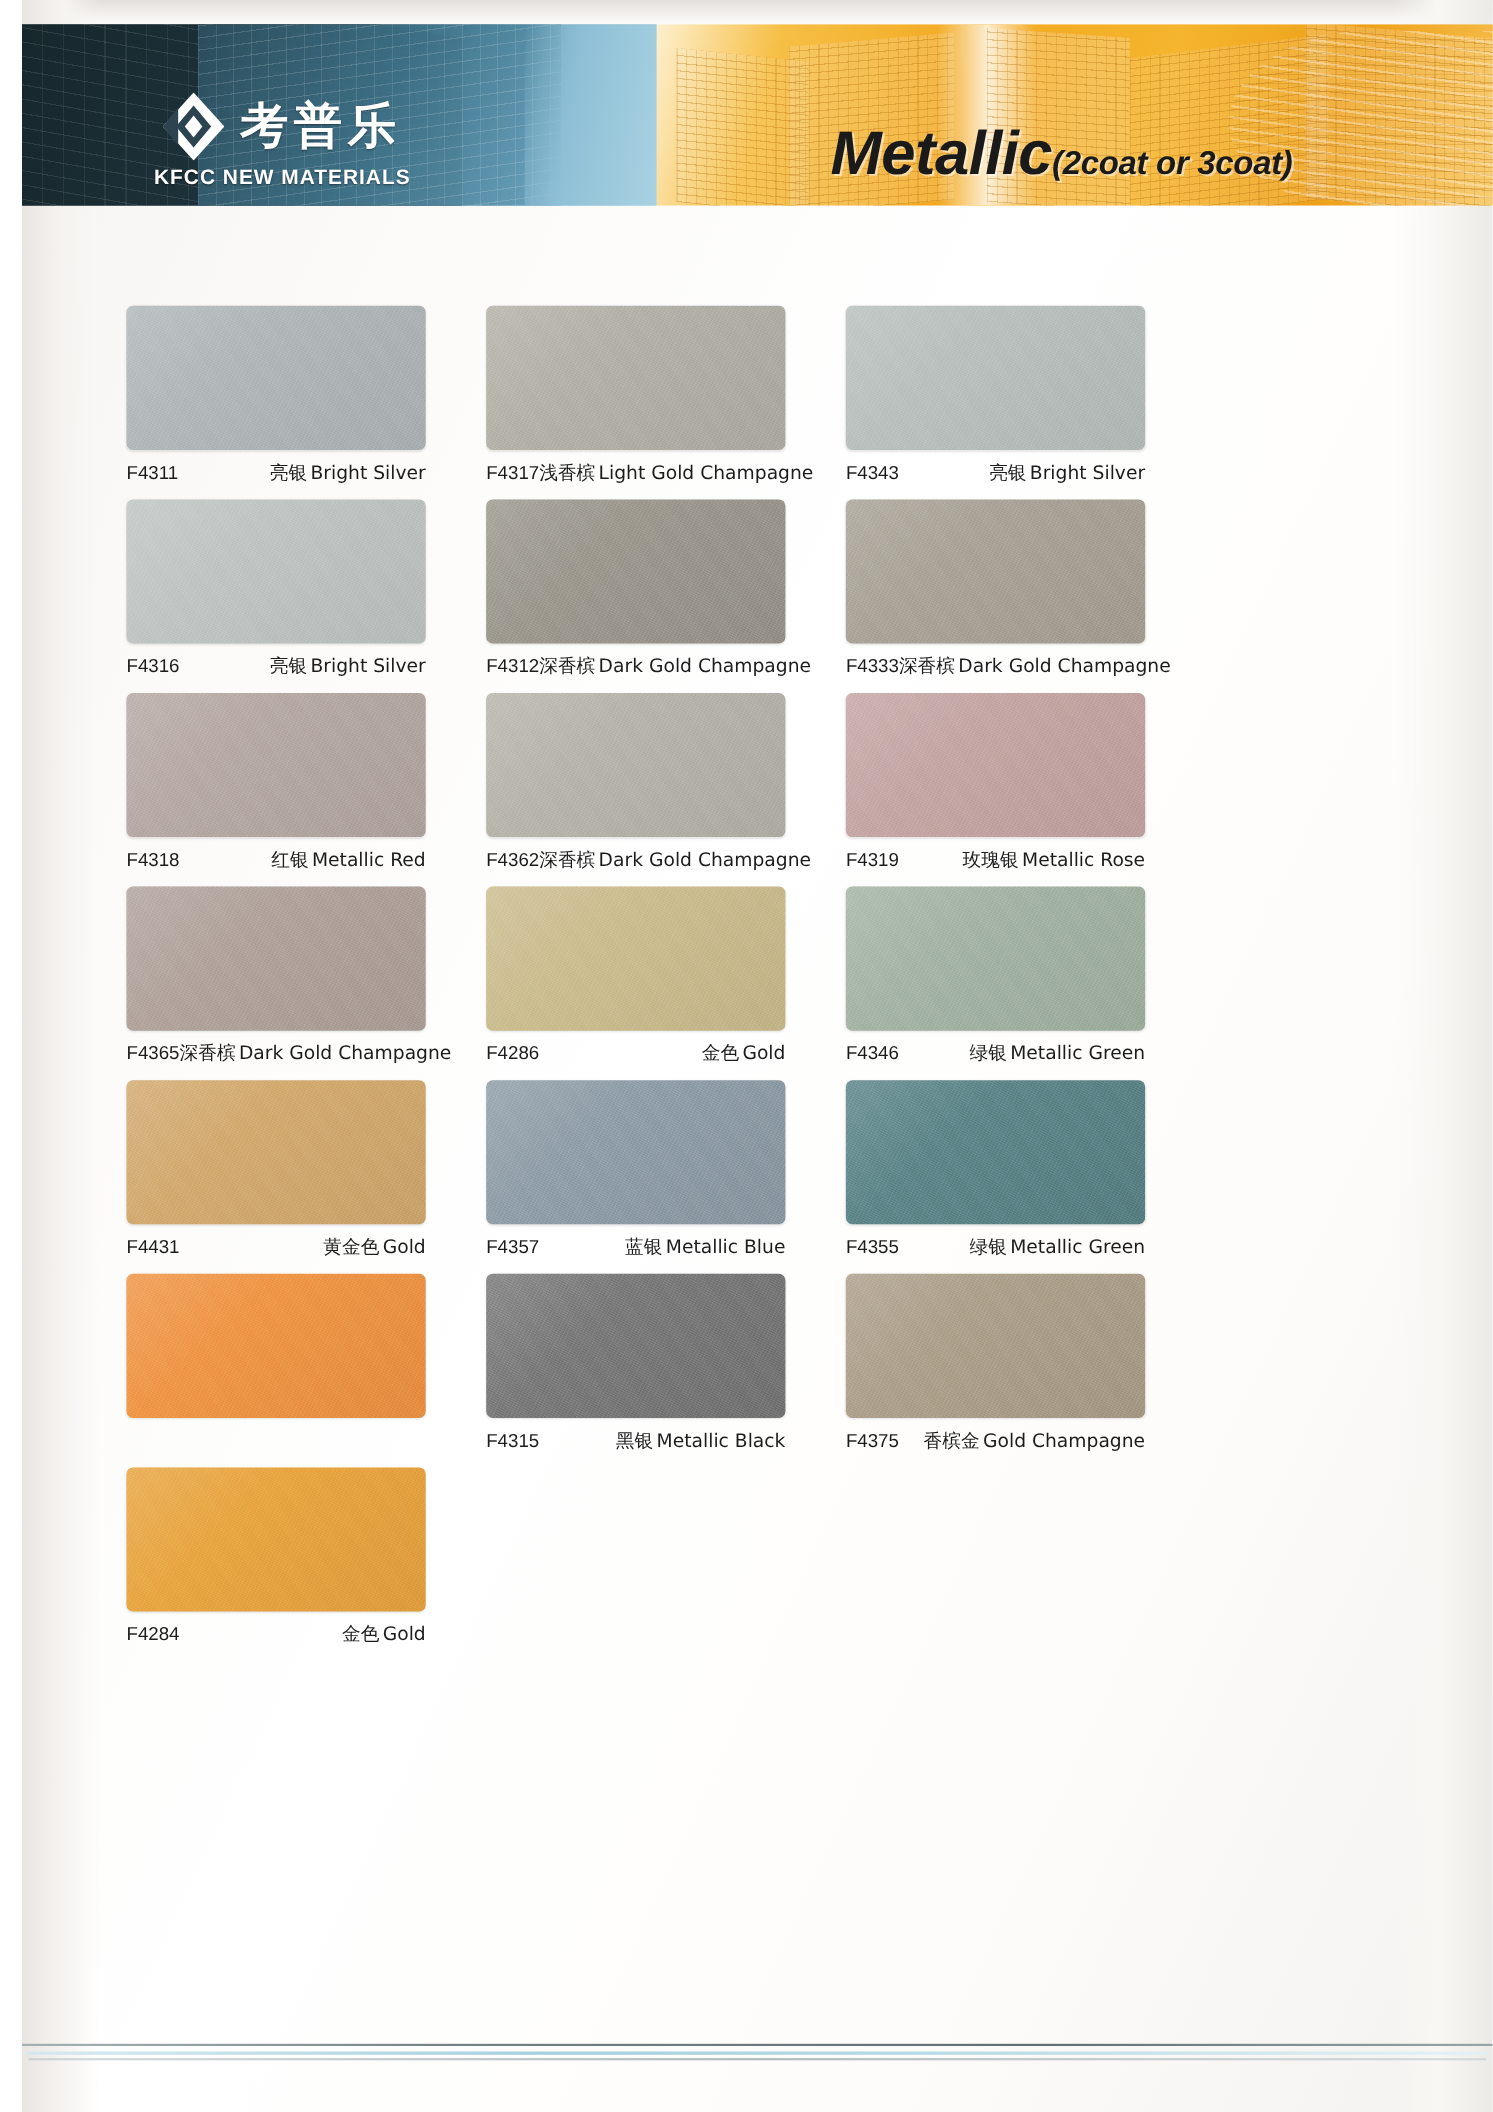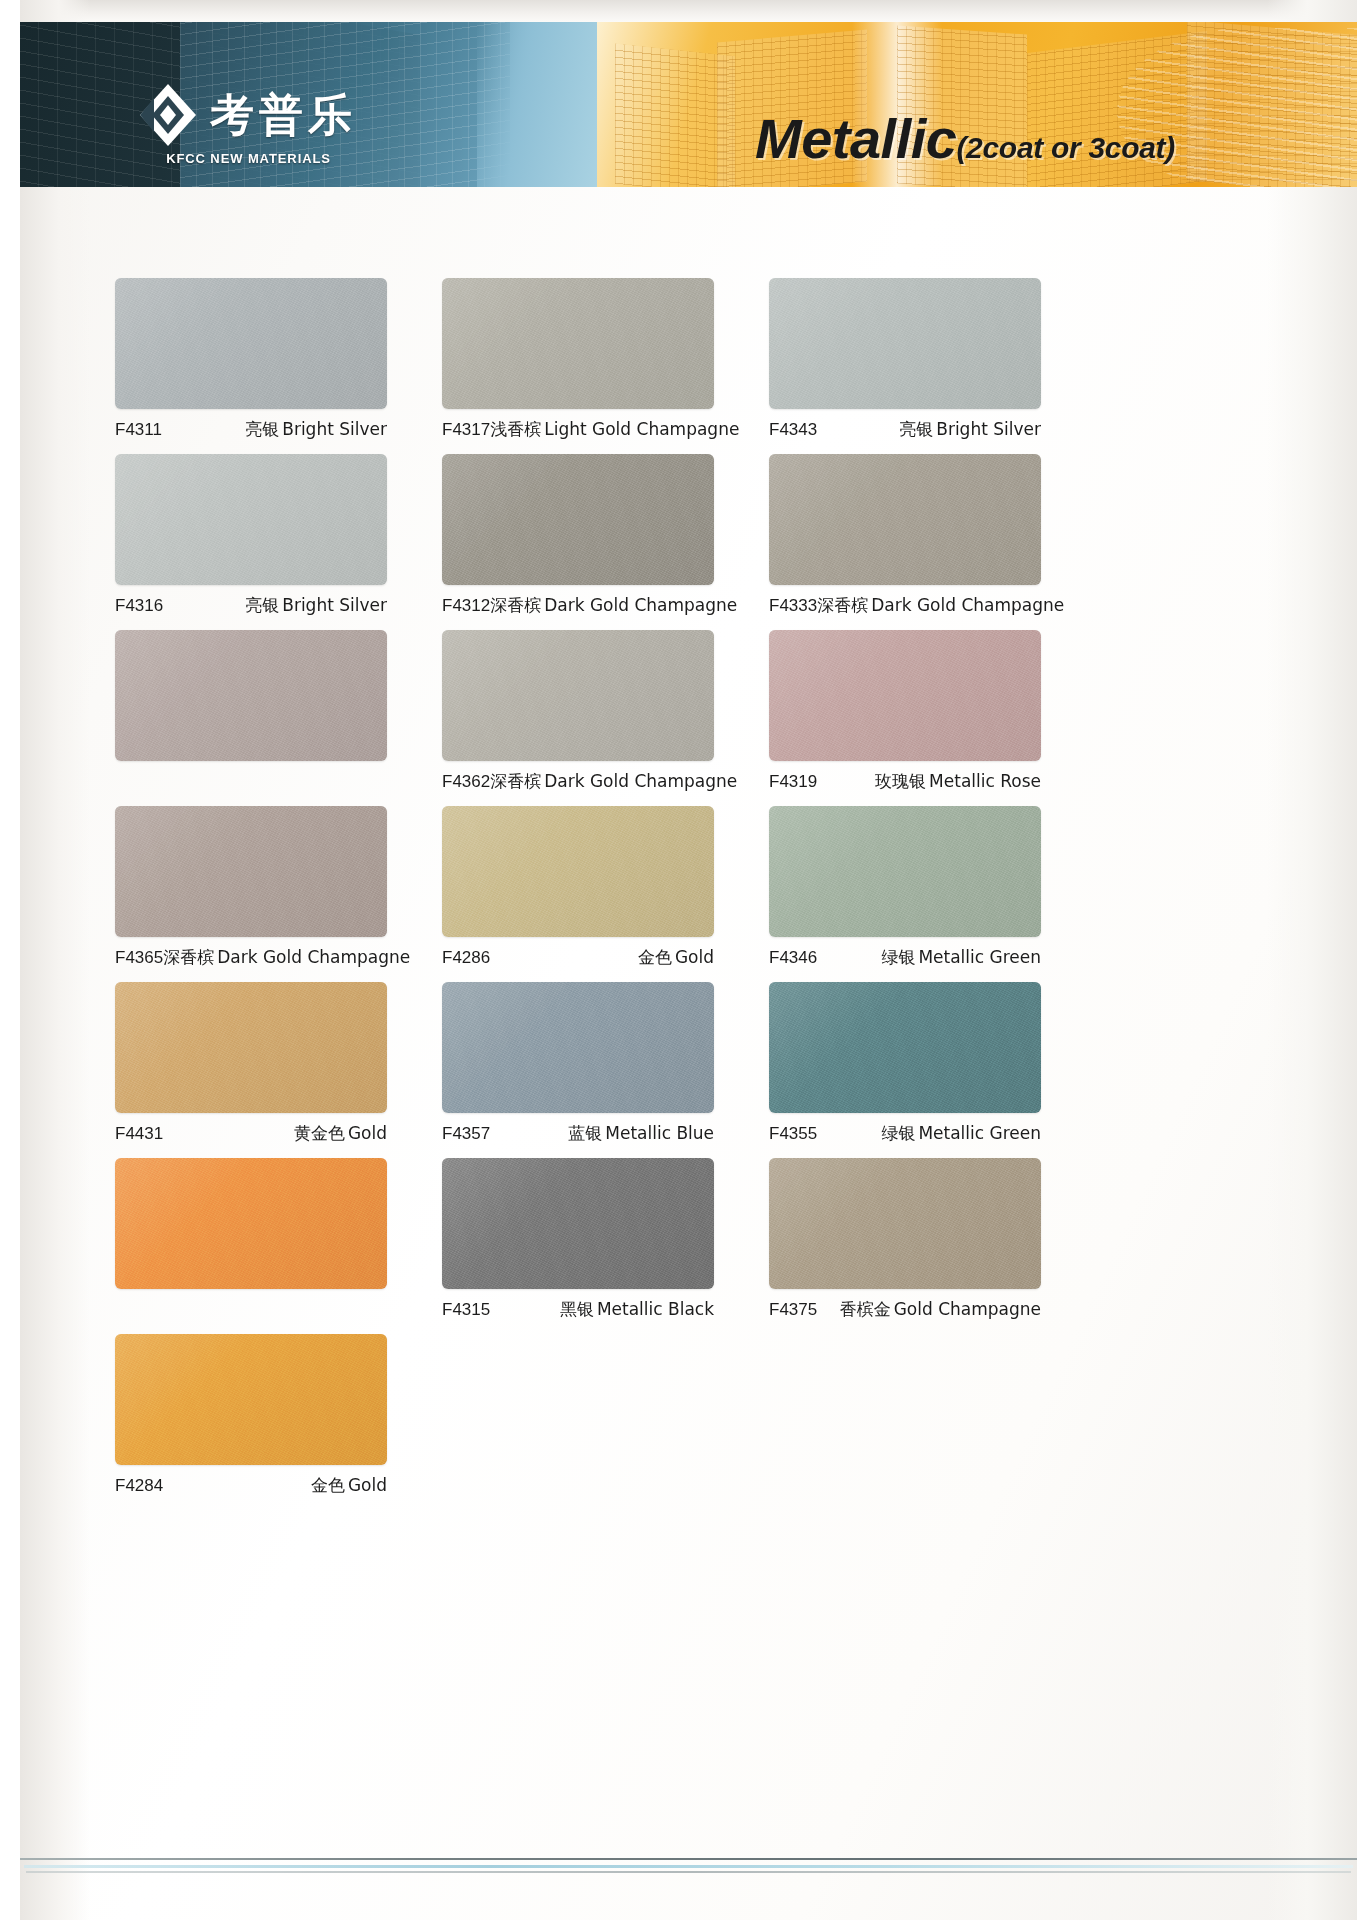--- a/index.html
+++ b/index.html
@@ -130,21 +130,21 @@
     font-size: 44px;
     font-weight: bold;
     letter-spacing: 5px;
     line-height: 1;
     font-family: "DejaVu Sans", sans-serif;
     text-shadow: 0 1px 2px rgba(0,0,0,.45);
   }
   .logo-en {
     margin-top: 5px;
     color: #ffffff;
-    font-size: 13px;
+    font-size: 19px;
     font-weight: bold;
     letter-spacing: .9px;
     text-shadow: 0 1px 2px rgba(0,0,0,.5);
   }
 
   
   .headline {
     position: absolute;
     left: 735px; top: 84px;
     white-space: nowrap;
@@ -317,20 +317,24 @@
     <div class="cell">
       <div class="swatch" style="background-color: rgb(168, 162, 150);"></div>
       <div class="caption">
         <span class="code">F4333</span>
         <span class="nm"><span class="cn">深香槟</span><span>Dark Gold Champagne</span></span>
       </div>
     </div>
 
     <div class="cell">
       <div class="swatch" style="background-color: rgb(181, 168, 164);"></div>
+      <div class="caption">
+        <span class="code">F4318</span>
+        <span class="nm"><span class="cn">红银</span><span>Metallic Red</span></span>
+      </div>
     </div>
     <div class="cell">
       <div class="swatch" style="background-color: rgb(182, 179, 170);"></div>
       <div class="caption">
         <span class="code">F4362</span>
         <span class="nm"><span class="cn">深香槟</span><span>Dark Gold Champagne</span></span>
       </div>
     </div>
 
     <div class="cell">

